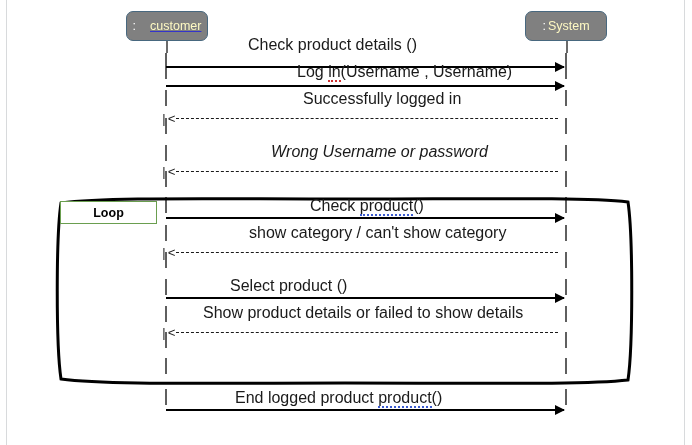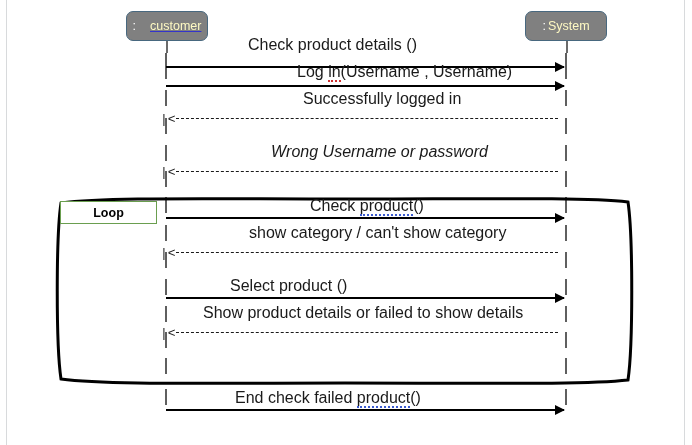--- a/index.html
+++ b/index.html
@@ -238,17 +238,17 @@
       <div class="msg-label" style="left: 271px; top: 143px; font-style: italic;">Wrong Username or password</div>
       <div class="arrow-dashed" style="left: 160px; top: 167px; width: 412px;"><span class="head">|&lt;</span><span class="tail" style="width: 382px;"></span></div>
       <div class="msg-label" style="left: 310px; top: 197px;"><span>Check </span><span class="sq-blue">product</span><span>()</span></div>
       <div class="arrow-solid" style="left: 166px; top: 217px; width: 398px;"></div>
       <div class="msg-label" style="left: 249px; top: 224px;">show category / can't show category</div>
       <div class="arrow-dashed" style="left: 160px; top: 248px; width: 412px;"><span class="head">|&lt;</span><span class="tail" style="width: 382px;"></span></div>
       <div class="msg-label" style="left: 230px; top: 277px;">Select product ()</div>
       <div class="arrow-solid" style="left: 166px; top: 297px; width: 398px;"></div>
       <div class="msg-label" style="left: 203px; top: 304px;">Show product details or failed to show details</div>
       <div class="arrow-dashed" style="left: 160px; top: 328px; width: 412px;"><span class="head">|&lt;</span><span class="tail" style="width: 382px;"></span></div>
-      <div class="msg-label" style="left: 235px; top: 389px;"><span>End check failed </span><span class="sq-blue">product</span><span>()</span></div>
+      <div class="msg-label" style="left: 235px; top: 389px;"><span>End logged product </span><span class="sq-blue">product</span><span>()</span></div>
       <div class="arrow-solid" style="left: 166px; top: 409px; width: 398px;"></div>
     </div>
 
 </div>
 
 </body></html>

